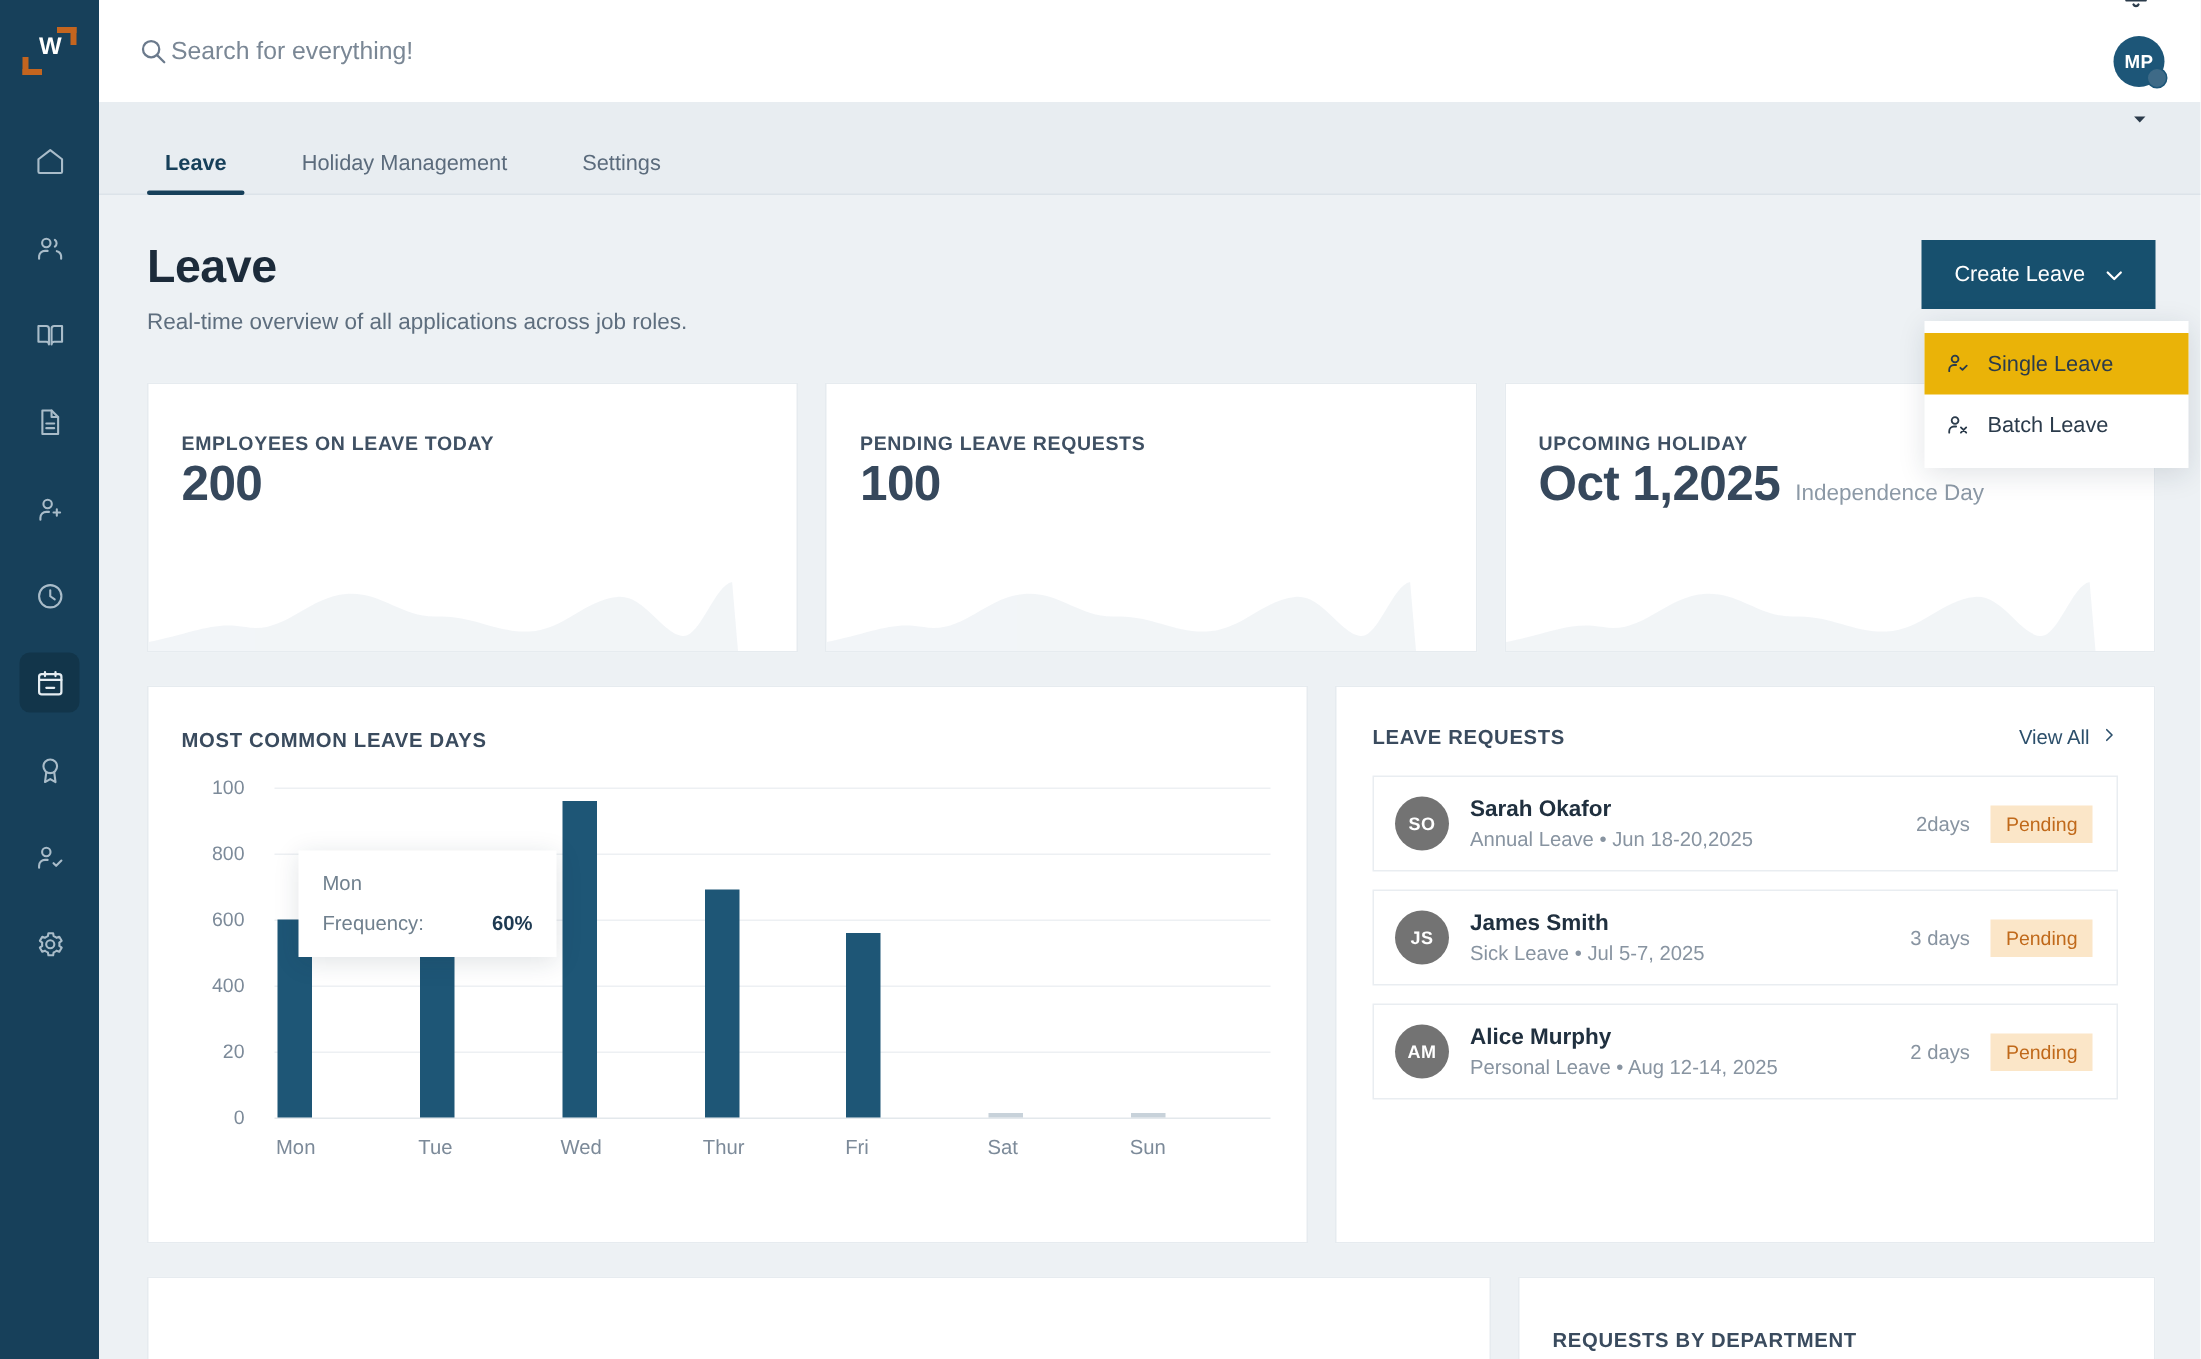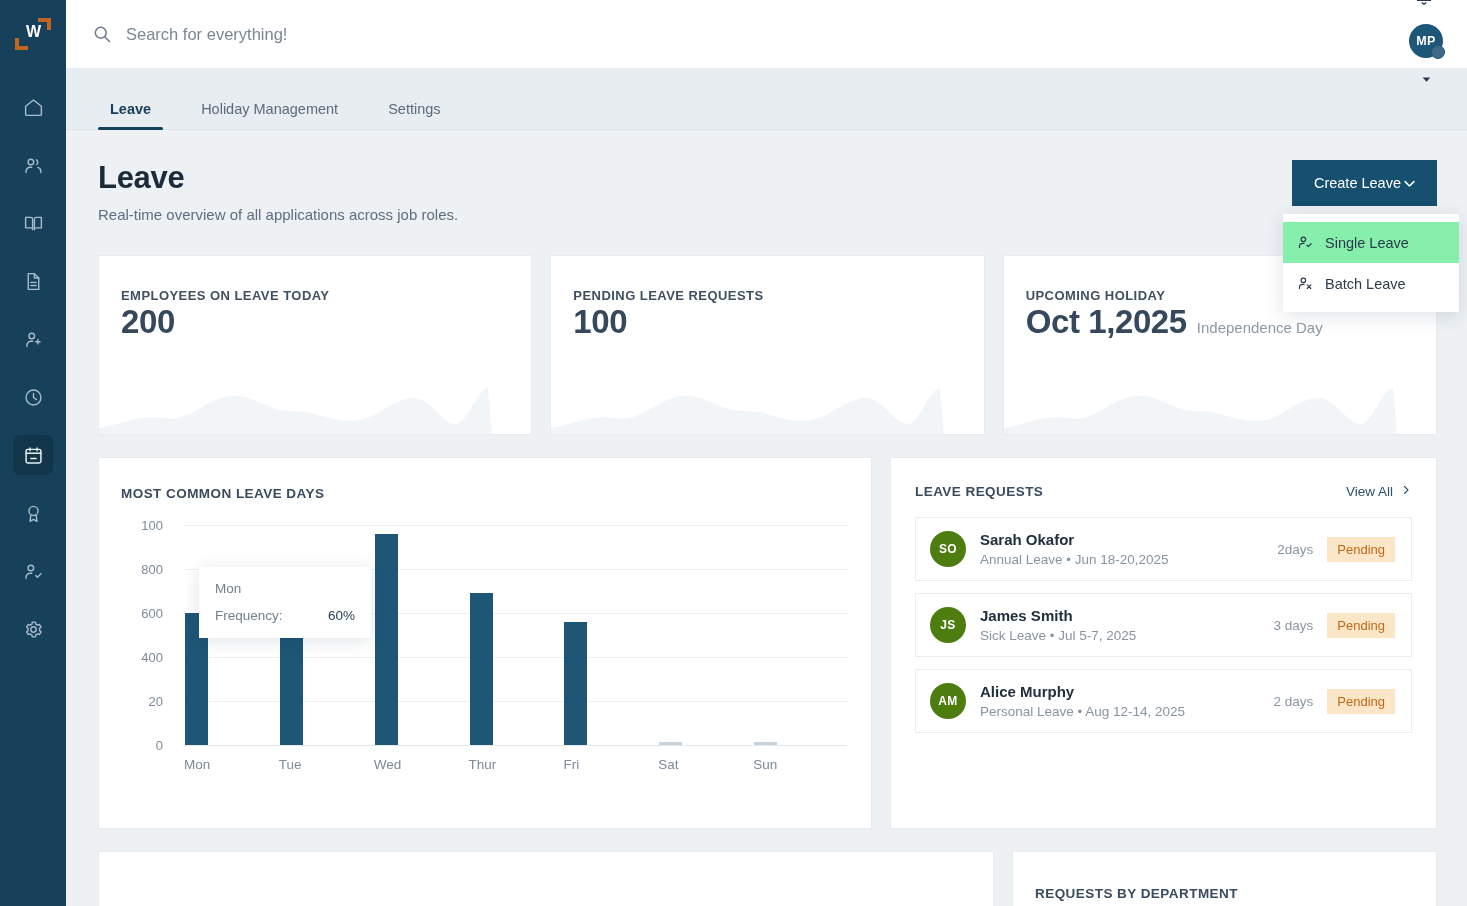--- a/index.html
+++ b/index.html
@@ -45,21 +45,21 @@
   .nav-item svg { width: 21px; height: 21px; display: block; }
 
   
   .main { flex: 1; height: 906px; position: relative; background: #EDF1F4; }
 
   
   .topbar {
     height: 68px; background: #ffffff;
     display: flex; align-items: center; padding: 0 24px 0 26px;
   }
-  .search-wrap { display: flex; align-items: flex-end; gap: 14px; flex: 1; }
+  .search-wrap { display: flex; align-items: flex-end; gap: 2px; flex: 1; }
   .search-icon svg { width: 20px; height: 20px; display: block; }
   .search-input {
     border: none; outline: none; background: transparent;
     font-family: "Liberation Sans", sans-serif;
     font-size: 16.5px; color: #6B7A8C; width: 480px;
   }
   .search-input::placeholder { color: #7A8795; }
   .topbar-right { display: flex; align-items: center; gap: 15px; flex-direction: column; }
   .bell-wrap { position: relative; width: 26px; height: 26px; cursor: pointer; }
   .bell-wrap svg { width: 22px; height: 22px; display: block; margin-top: 3px; }
@@ -105,35 +105,35 @@
   .page-head { display: flex; align-items: flex-start; justify-content: space-between; }
   .page-title { font-size: 31px; font-weight: 700; color: #1C2B3A; letter-spacing: -0.3px; }
   .page-sub { font-size: 15px; color: #5E6E7E; margin-top: 10px; }
 
   
   .create-wrap { position: relative; }
   .create-btn {
     background: #17506E; color: #fff; border: none;
     font-family: "Liberation Sans", sans-serif;
     font-size: 14.5px; padding: 15px 20px 15px 22px;
-    display: flex; align-items: center; gap: 1px; cursor: pointer;
+    display: flex; align-items: center; gap: 12px; cursor: pointer;
     min-width: 144px; justify-content: space-between;
   }
   .create-btn svg { width: 15px; height: 15px; }
   .create-menu {
     position: absolute; right: -22px; top: 54px;
     width: 176px; background: #ffffff;
     box-shadow: 0 4px 18px rgba(20,40,60,0.13);
     padding: 8px 0; z-index: 40;
   }
   .menu-item {
     display: flex; align-items: center; gap: 11px;
     padding: 12px 14px; font-size: 14.5px; color: #2B3B4B; cursor: pointer;
   }
-  .menu-item.selected { background: #86efac; }
+  .menu-item.selected { background: #eab308; }
   .menu-item svg { width: 17px; height: 17px; flex: 0 0 17px; }
 
   
   .stats { display: flex; gap: 18px; margin-top: 32px; }
   .stat-card {
     flex: 1; height: 180px; background: #fff;
     border: 1px solid #E6EBEF; position: relative; overflow: hidden;
     padding: 32px 0 0 22px;
   }
   .stat-label {
@@ -195,31 +195,31 @@
     width: 172px; background: #fff;
     box-shadow: 0 3px 16px rgba(25,45,65,0.13);
     padding: 14px 16px 15px 16px; z-index: 20;
   }
   .tt-title { font-size: 13.5px; color: #70808E; }
   .tt-row {
     display: flex; justify-content: space-between; align-items: baseline;
     margin-top: 12px;
   }
   .tt-key { font-size: 13.5px; color: #70808E; }
-  .tt-val { font-size: 13.5px; font-weight: 400; color: #1E3A52; }
+  .tt-val { font-size: 13.5px; font-weight: 700; color: #1E3A52; }
 
   
   .req-list { margin-top: 18px; }
   .req-card {
     border: 1px solid #E9EDF1; padding: 13px 16px 13px 14px;
     display: flex; align-items: center; gap: 14px; margin-bottom: 12px;
   }
   .req-avatar {
     width: 36px; height: 36px; border-radius: 50%; flex: 0 0 36px;
-    background: #4d7c0f; color: #fff;
+    background: #737373; color: #fff;
     display: flex; align-items: center; justify-content: center;
     font-size: 12px; font-weight: 700; letter-spacing: 0.3px;
   }
   .req-main { flex: 1; min-width: 0; }
   .req-name { font-size: 15px; font-weight: 700; color: #20303F; }
   .req-meta { font-size: 13.5px; color: #8894A1; margin-top: 4px; }
   .req-days { font-size: 13.5px; color: #8894A1; margin-right: 0; white-space: nowrap; }
   .req-badge {
     background: #FBE6C8; color: #C0691A;
     font-size: 13px; padding: 5px 10px; white-space: nowrap;

